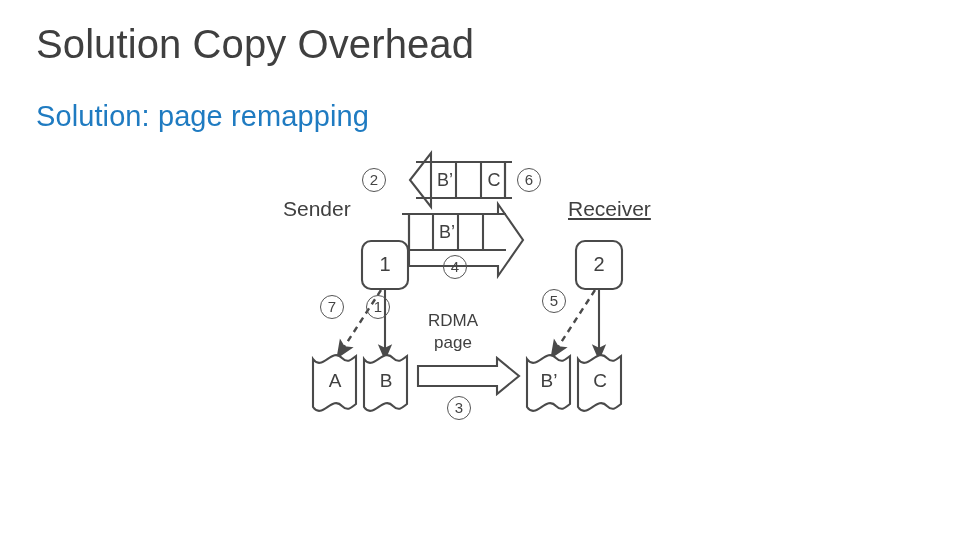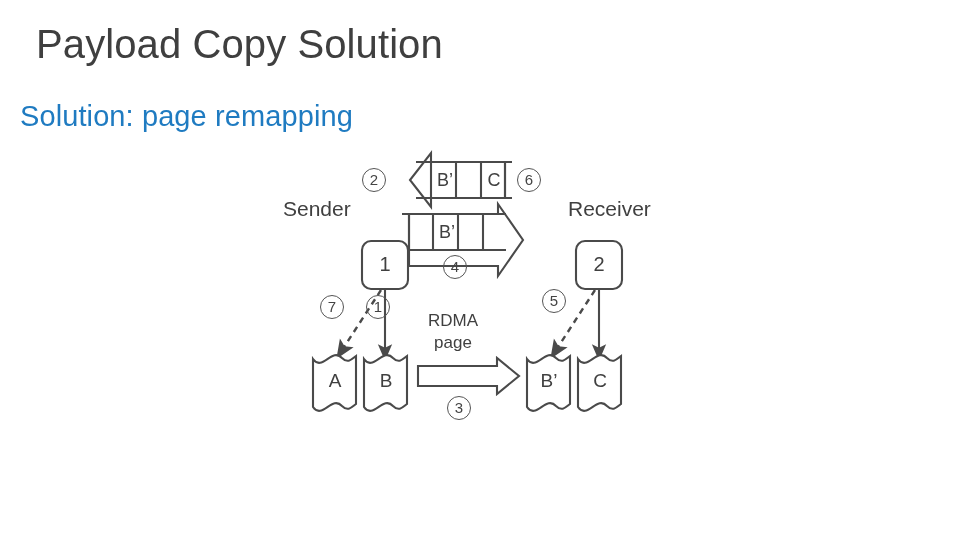--- a/index.html
+++ b/index.html
@@ -30,21 +30,21 @@
     top: 22px;
     font-size: 40px;
     line-height: 1.12;
     font-weight: 400;
     color: #3f3f3f;
     letter-spacing: 0.1px;
     white-space: nowrap;
   }
   #slide-subtitle {
     position: absolute;
-    left: 20px;
+    left: 36px;
     top: 100px;
     font-size: 29px;
     line-height: 1.15;
     font-weight: 400;
     color: #1f7bc1;
     letter-spacing: 0.1px;
     white-space: nowrap;
   }
 
   
@@ -68,21 +68,21 @@
     position: absolute;
     color: #404040;
     font-size: 19px;
     line-height: 1.18;
     white-space: nowrap;
     font-family: "Liberation Sans", sans-serif;
   }
   .dlabel.big { font-size: 21px; }
 
   #label-sender  { left: 283px; top: 197px; }
-  #label-receiver{ left: 568px; top: 197px; }
+  #label-receiver{ left: 568px; top: 197px; text-decoration: underline; }
 
   #label-rdma {
     left: 428px;
     top: 310px;
     font-size: 17px;
     text-align: center;
     line-height: 1.3;
   }
 
   .cellbox-text {
@@ -120,21 +120,21 @@
     font-size: 19px;
     text-align: center;
     width: 46px;
   }
 </style>
 </head>
 <body>
 
 <div id="slide">
 
-  <div id="slide-title">Payload Copy Solution</div>
+  <div id="slide-title">Solution Copy Overhead</div>
 
   <div id="slide-subtitle">Solution: page remapping</div>
 
   <div id="diagram">
 
     <svg viewBox="0 0 979 551">
       <defs>
         <marker id="arrowSolid" markerWidth="9" markerHeight="9" refX="7.5" refY="4" orient="auto" markerUnits="strokeWidth">
           <path d="M0,0.6 L8,4 L0,7.4 L1.7,4 Z" fill="#4a4a4a"></path>
         </marker>

